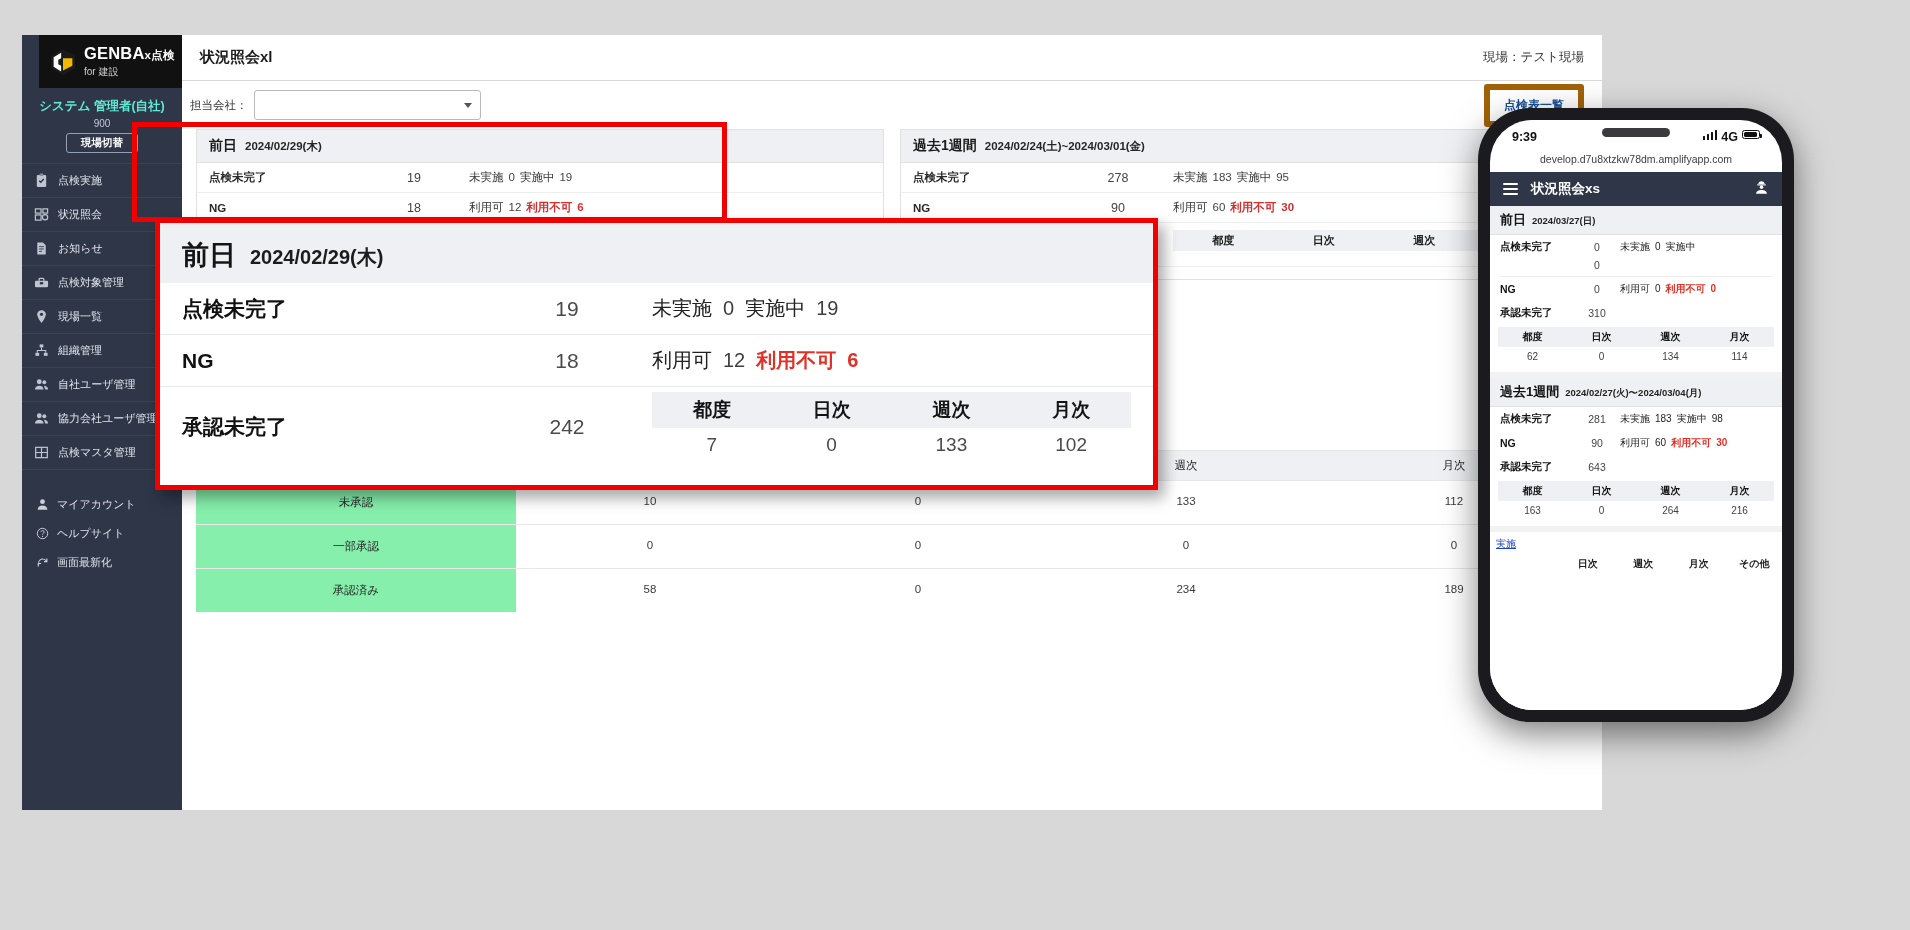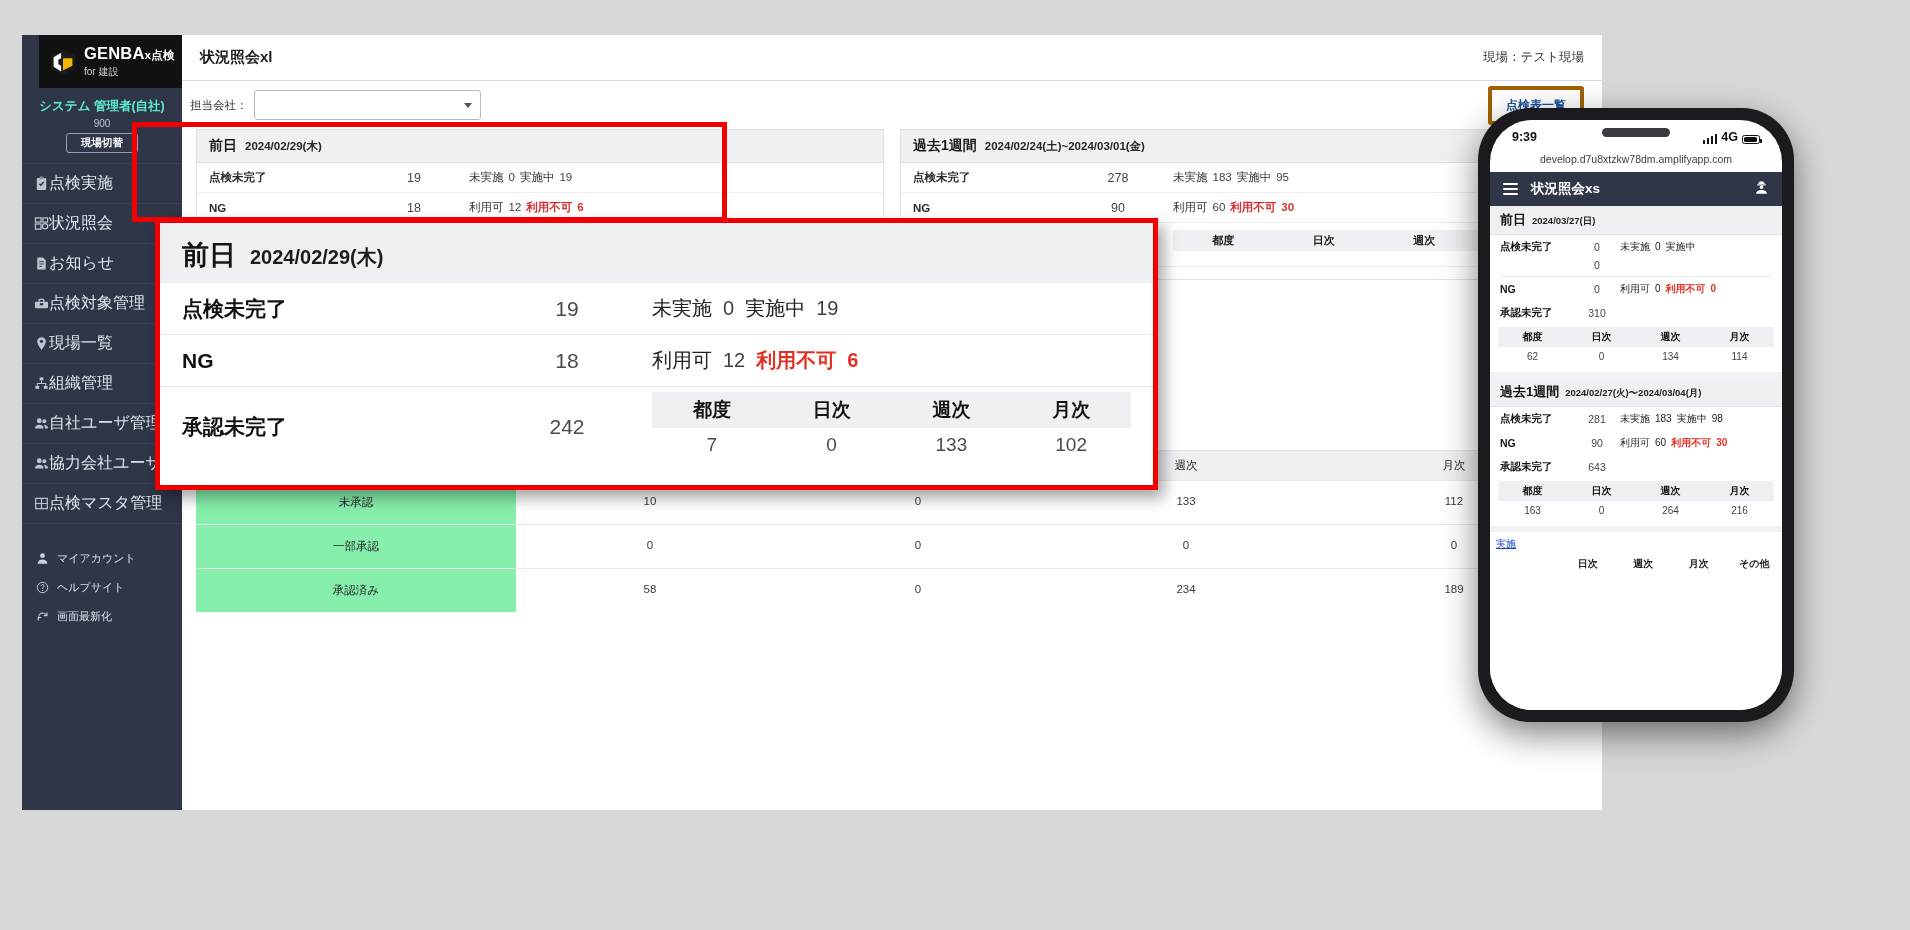--- a/index.html
+++ b/index.html
@@ -57,23 +57,23 @@
     font-size: 10.5px;
     color: #ffffff;
     padding: 2px 14px;
     background: transparent;
     cursor: pointer;
     font-weight: 700;
   }
 
   .nav { margin-top: 2px; }
   .nav-item {
-    display: flex; align-items: center; 
+    display: flex; align-items: center; gap: 9px;
     padding: 9px 10px 9px 12px;
-    font-size: 16px;
+    font-size: 11px;
     color: #e2e6ee;
     border-top: 1px solid #3a4354;
     cursor: pointer;
     white-space: nowrap;
   }
   .nav-item:last-child { border-bottom: 1px solid #3a4354; }
   .nav-ico { width: 15px; height: 15px; flex: 0 0 15px; opacity: .9; }
   .nav-ico svg { display: block; }
 
   .nav-bottom { margin-top: 20px; padding-left: 14px; }
@@ -105,21 +105,21 @@
   .select-box {
     width: 227px; height: 30px;
     border: 1px solid #b9b9b9; border-radius: 3px;
     background: #fff;
     display: flex; align-items: center; justify-content: flex-end;
     padding-right: 8px;
     cursor: pointer;
   }
   .caret { width: 0; height: 0; border-left: 4.5px solid transparent; border-right: 4.5px solid transparent; border-top: 5px solid #555; }
   .btn-outline {
-    border: 4px solid #a16207; color: #19519c; background: #fff;
+    border: 6px solid #a16207; color: #19519c; background: #fff;
     font-size: 12px; font-weight: 700;
     padding: 7px 14px; border-radius: 3px; cursor: pointer;
     white-space: nowrap;
   }
 
   
   .cards { display: flex; gap: 16px; padding: 0 14px; }
   .card { flex: 1 1 0; border: 1px solid #e1e1e1; background: #fff; min-width: 0; }
   .card-head {
     background: #eef0f3; padding: 7px 12px;
@@ -223,21 +223,21 @@
   }
   .notch {
     position: absolute; left: 50%; transform: translateX(-50%);
     top: 8px; width: 68px; height: 9px; background: #3a3a3f; border-radius: 6px;
     z-index: 5;
   }
   .status-bar {
     height: 30px; display: flex; align-items: center; justify-content: space-between;
     padding: 4px 22px 0; font-size: 12.5px; font-weight: 700; color: #111;
   }
-  .status-right { display: flex; align-items: flex-end; gap: 4px; }
+  .status-right { display: flex; align-items: flex-start; gap: 4px; }
   .bars { display: flex; align-items: flex-end; gap: 1.5px; height: 10px; }
   .bars i { display: block; width: 2.5px; background: #111; border-radius: .5px; }
   .battery { width: 18px; height: 9px; border: 1.2px solid #111; border-radius: 2.5px; position: relative; }
   .battery::after { content: ''; position: absolute; right: -3px; top: 2.5px; width: 2px; height: 4px; background: #111; border-radius: 0 1px 1px 0; }
   .battery i { position: absolute; left: 1px; top: 1px; bottom: 1px; width: 13px; background: #111; border-radius: 1.5px; display: block; }
   .url-bar { text-align: center; font-size: 10.5px; color: #3d3d3d; padding: 3px 0 7px; }
   .ph-appbar {
     background: #2e3647; color: #fff; height: 34px;
     display: flex; align-items: center; gap: 13px; padding: 12px 13px;
   }

